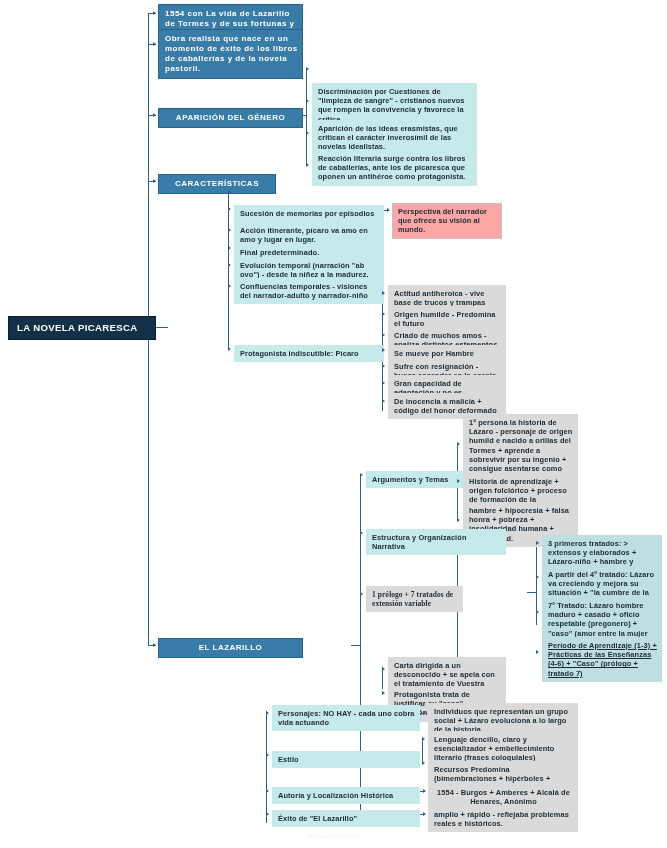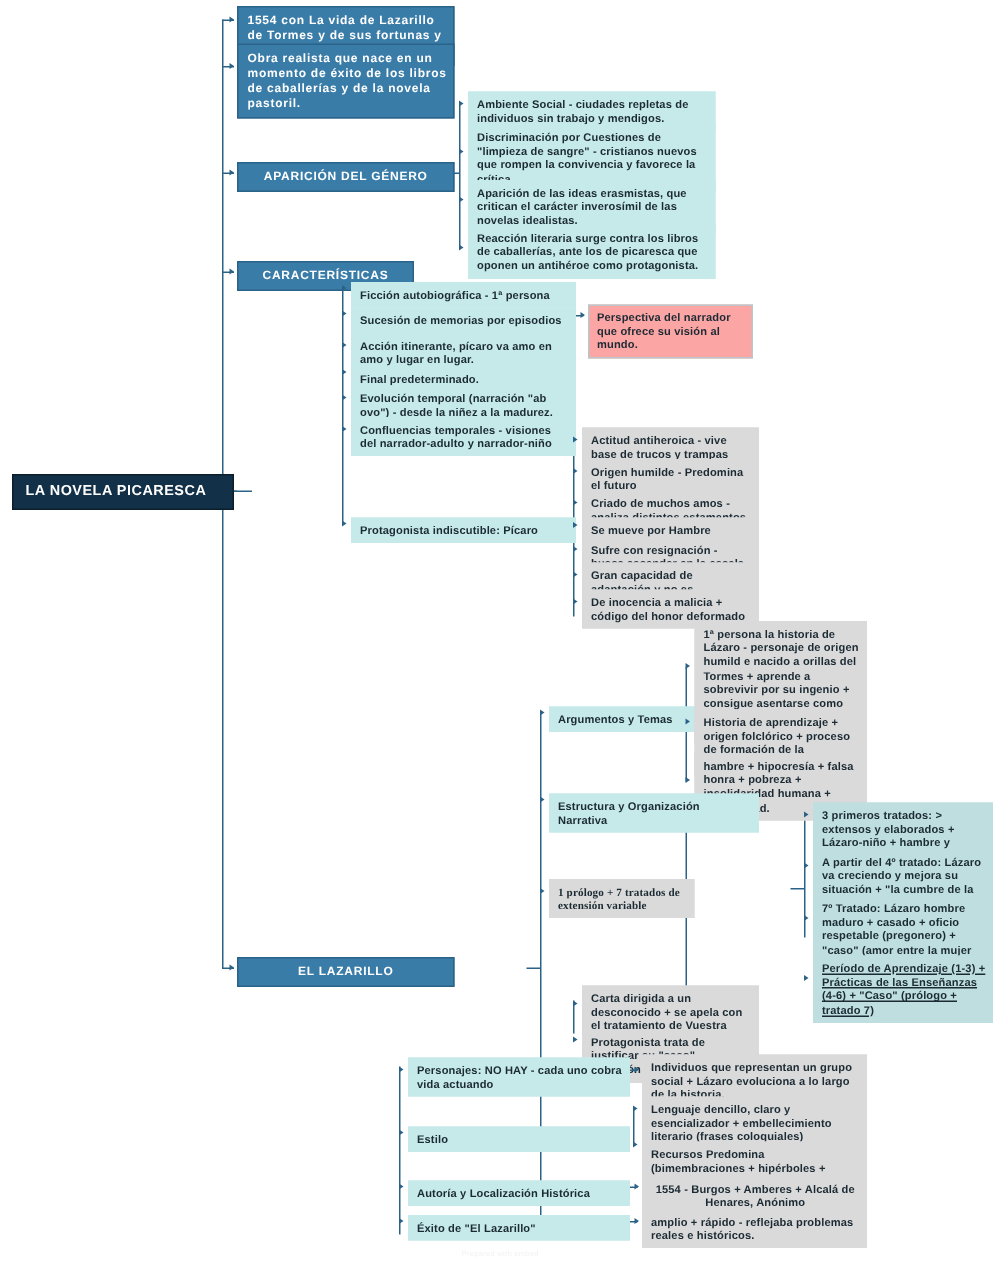--- a/index.html
+++ b/index.html
@@ -123,35 +123,33 @@
   <div class="ln lnv" style="left:457px;top:736px;height:30px;"></div>
   <div class="ln lnh" style="left:448px;top:753px;width:9px;"></div>
 
   <div class="node root" style="left:8px;top:316px;width:148px;">LA NOVELA PICARESCA</div>
 
   <div class="node blue left" style="left:158px;top:4px;width:145px;">1554 con La vida de Lazarillo de Tormes y de sus fortunas y adversidades.</div>
   <div class="node blue" style="left:158px;top:108px;width:145px;">APARICIÓN DEL GÉNERO</div>
 
   <div class="node blue left" style="left:158px;top:29px;width:145px;">Obra realista que nace en un momento de éxito de los libros de caballerías y de la novela pastoril.</div>
 
-  <div class="node cyan" style="left:312px;top:61px;width:165px;">Ambiente Social - ciudades repletas de individuos sin trabajo y mendigos.</div>
   <div class="arrow" style="left:306px;top:67px;"></div>
 
   <div class="node cyan" style="left:312px;top:83px;width:165px;">Discriminación por Cuestiones de "limpieza de sangre" - cristianos nuevos que rompen la convivencia y favorece la crítica.</div>
   <div class="arrow" style="left:306px;top:99px;"></div>
 
   <div class="node cyan" style="left:312px;top:120px;width:165px;">Aparición de las ideas erasmistas, que critican el carácter inverosímil de las novelas idealistas.</div>
   <div class="arrow" style="left:306px;top:131px;"></div>
 
   <div class="node cyan" style="left:312px;top:150px;width:165px;">Reacción literaria surge contra los libros de caballerías, ante los de picaresca que oponen un antihéroe como protagonista.</div>
   <div class="arrow" style="left:306px;top:163px;"></div>
 
   <div class="node blue" style="left:158px;top:174px;width:118px;">CARACTERÍSTICAS</div>
 
-  <div class="node cyan" style="left:234px;top:188px;width:150px;">Ficción autobiográfica -  1ª persona</div>
   <div class="arrow" style="left:228px;top:190px;"></div>
 
   <div class="node cyan" style="left:234px;top:205px;width:150px;">Sucesión de memorias por episodios</div>
   <div class="arrow" style="left:228px;top:207px;"></div>
 
   <div class="node gblue" style="left:392px;top:203px;width:110px;">Perspectiva del narrador que ofrece su visión al mundo.</div>
   <div class="ln lnh" style="left:384px;top:210px;width:5px;"></div>
   <div class="arrow" style="left:387px;top:207.8px;"></div>
 
   <div class="node cyan" style="left:234px;top:222px;width:150px;">Acción itinerante, pícaro va amo en amo y lugar en lugar.</div>

